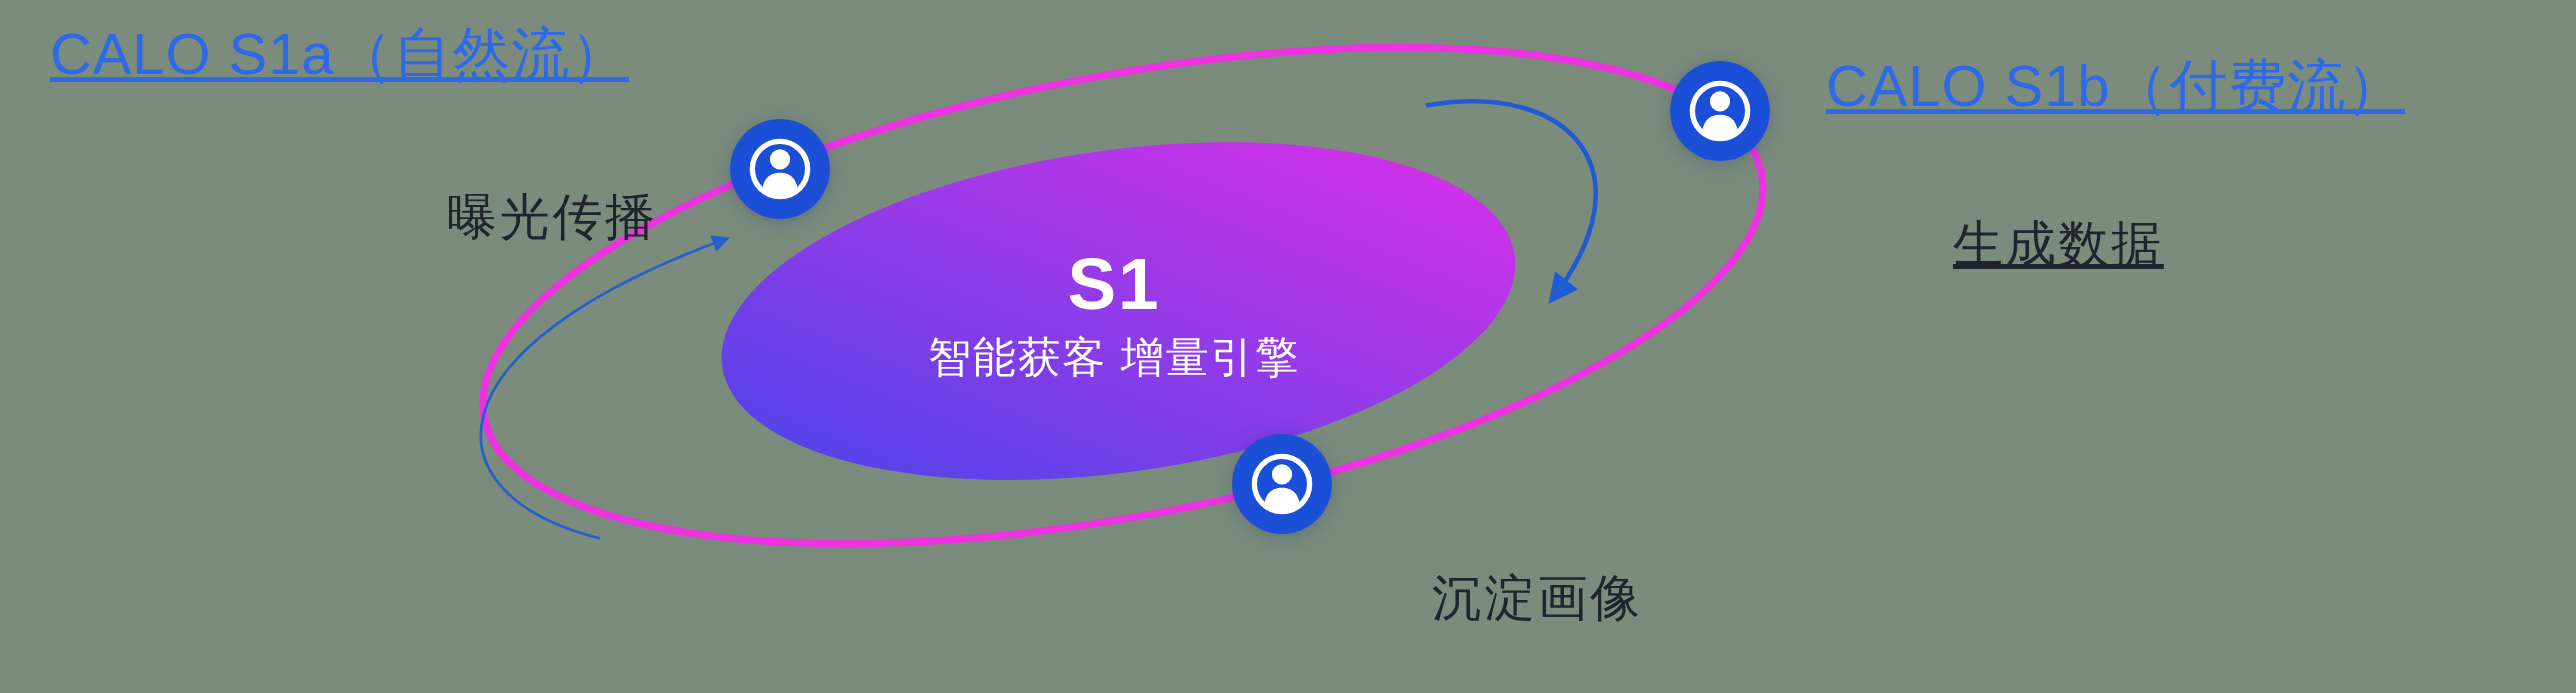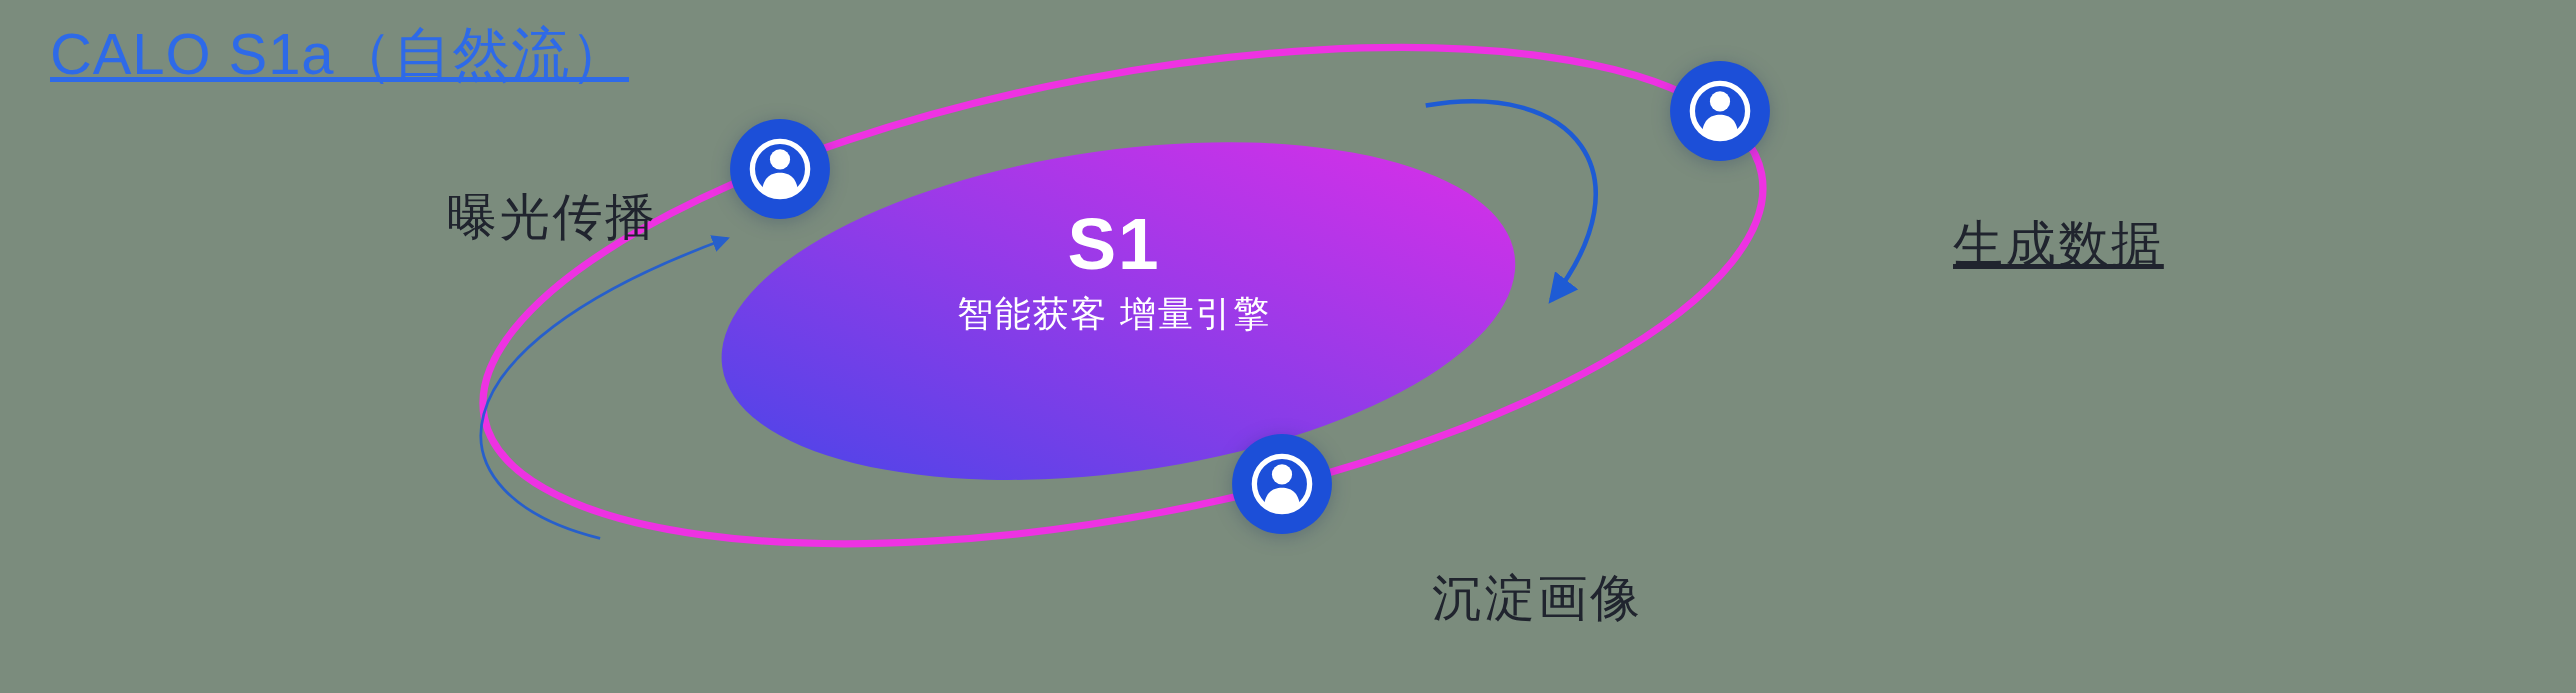--- a/index.html
+++ b/index.html
@@ -63,27 +63,28 @@
     color: #ffffff;
   }
   .core-title {
     position: relative;
     left: -318px;
     width: 636px;
     font-size: 73px;
     font-weight: 600;
     letter-spacing: 1.8px;
     line-height: 1.0;
+    margin-top: 40px;
   }
   .core-subtitle {
     position: relative;
     left: -318px;
     width: 636px;
     margin-top: 16.4px;
-    font-size: 36px;
+    font-size: 43px;
     font-weight: 500;
     letter-spacing: 1.8px;
     line-height: 1.0;
     white-space: nowrap;
   }
 </style>
 </head>
 <body>
 
 <div class="canvas">
@@ -146,18 +147,19 @@
       <g clip-path="url(#iconClip)">
         <circle cx="48" cy="39" r="9.5" fill="#ffffff"></circle>
         <path d="M31 72 C31 57, 38.5 51.5, 48 51.5 C57.5 51.5, 65 57, 65 72 Z" fill="#ffffff"></path>
       </g>
     </svg>
   </div>
 
   <div class="node-label" style="left:50px; top:23.6px;">CALO S1a（自然流）</div>
   <div class="node-sublabel" style="left:447px; top:171px;margin-top:20px;">曝光传播</div>
 
+  <div class="node-label" style="left:1826px; top:56px;">CALO S1b（付费流）</div>
   <div class="node-sublabel" style="left:1953px; top:218px;text-decoration:underline;">生成数据</div>
 
   <div class="node-sublabel" style="left:1432px; top:572px;">沉淀画像</div>
 
 </div>
 
 
 </body></html>

